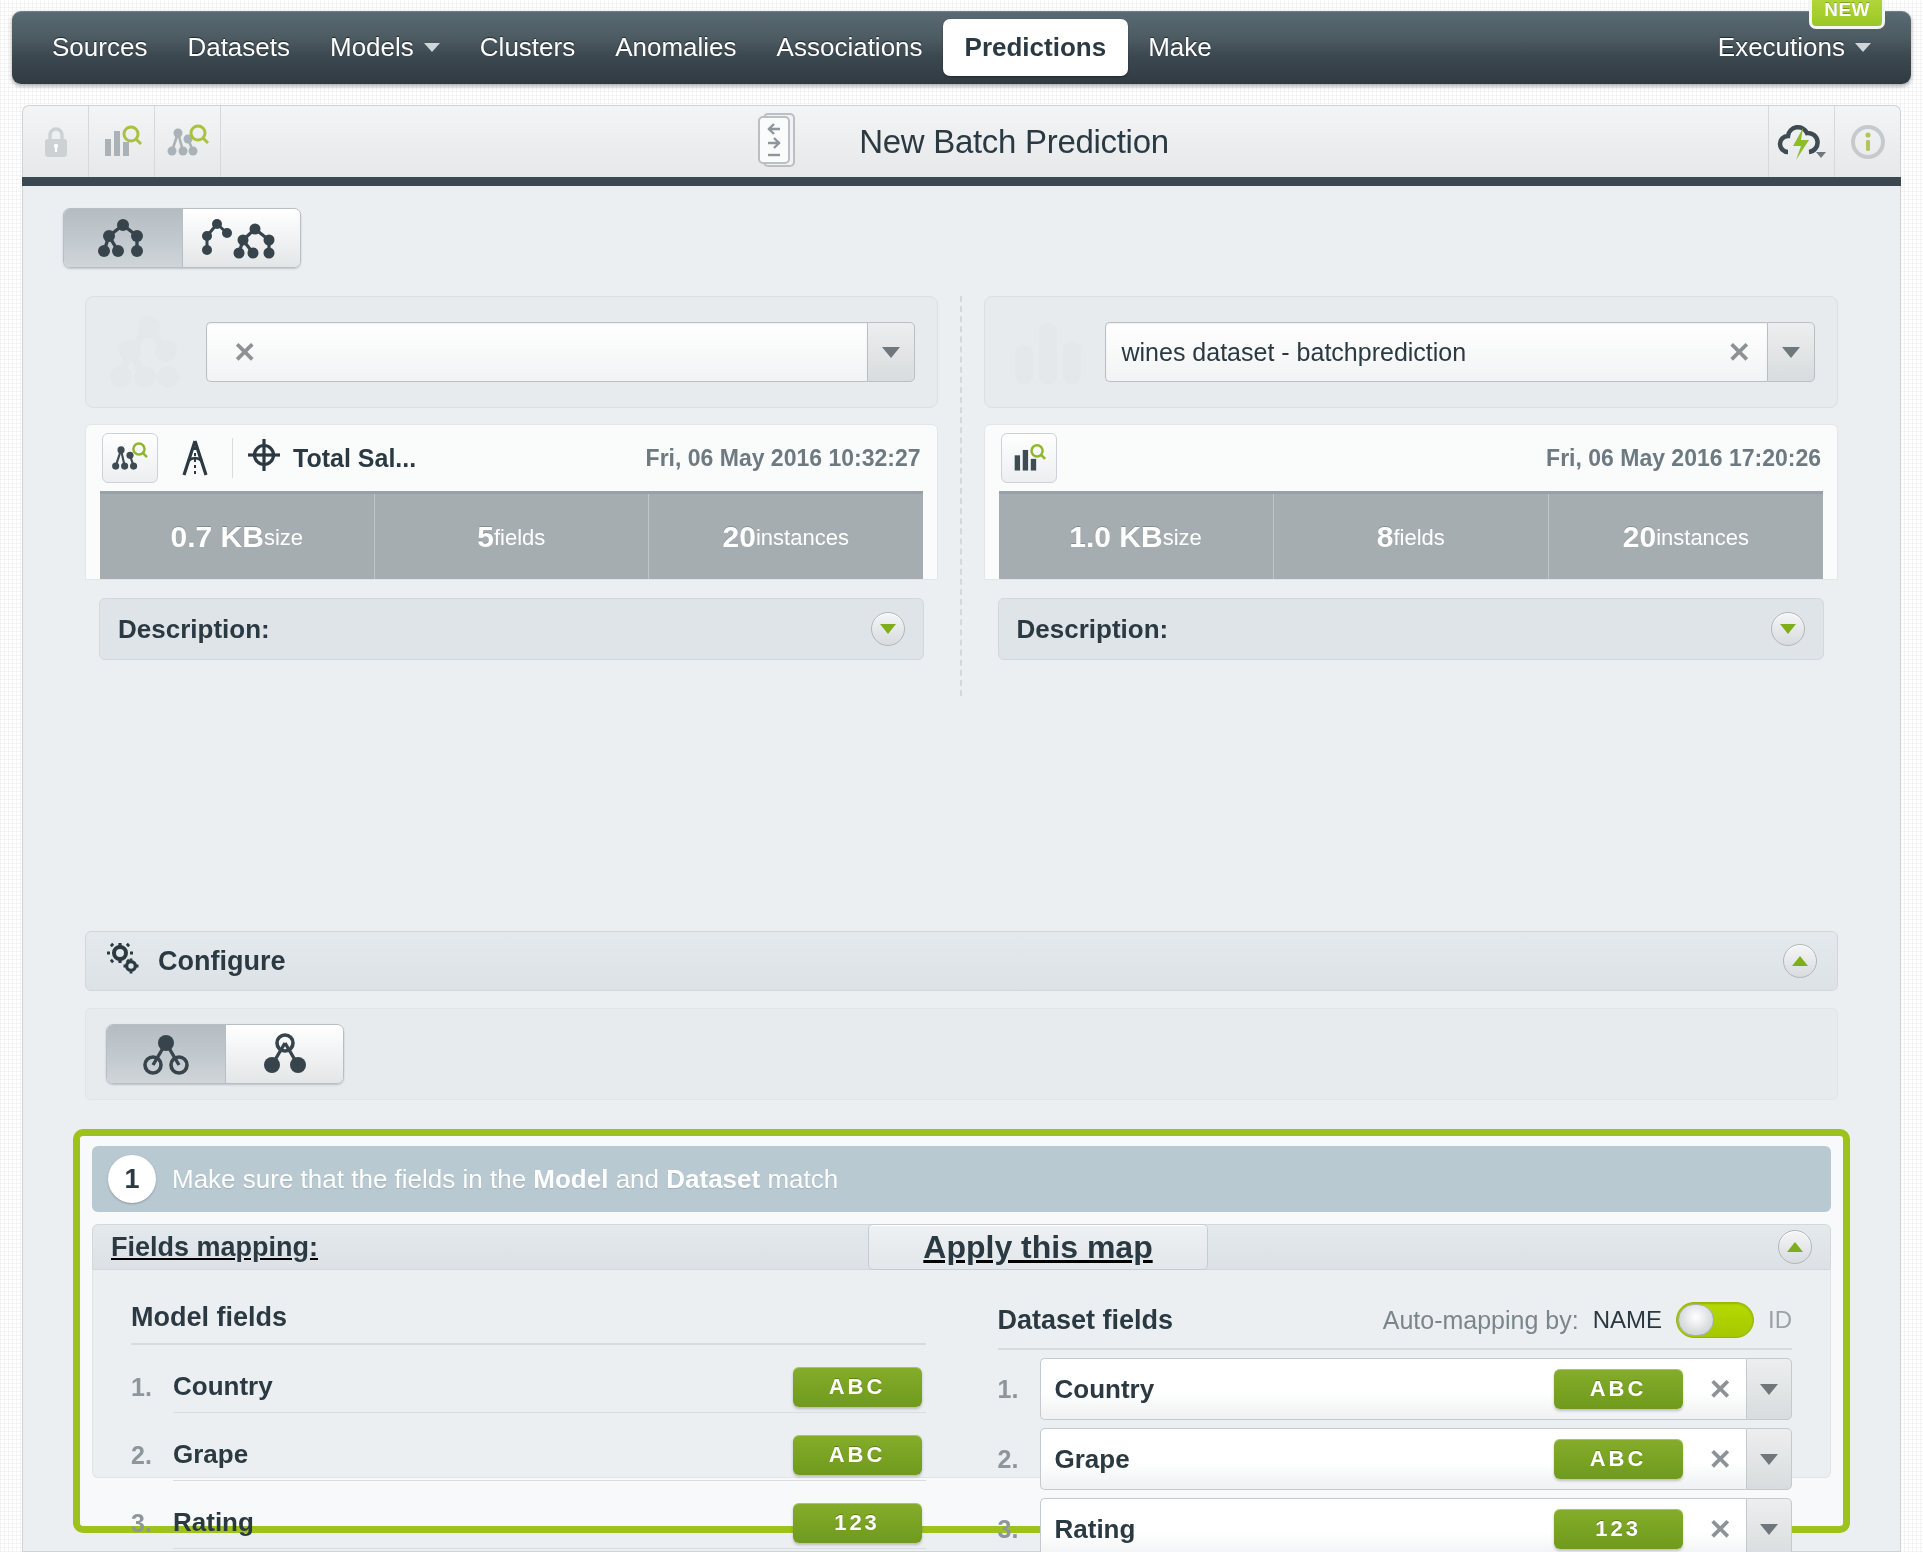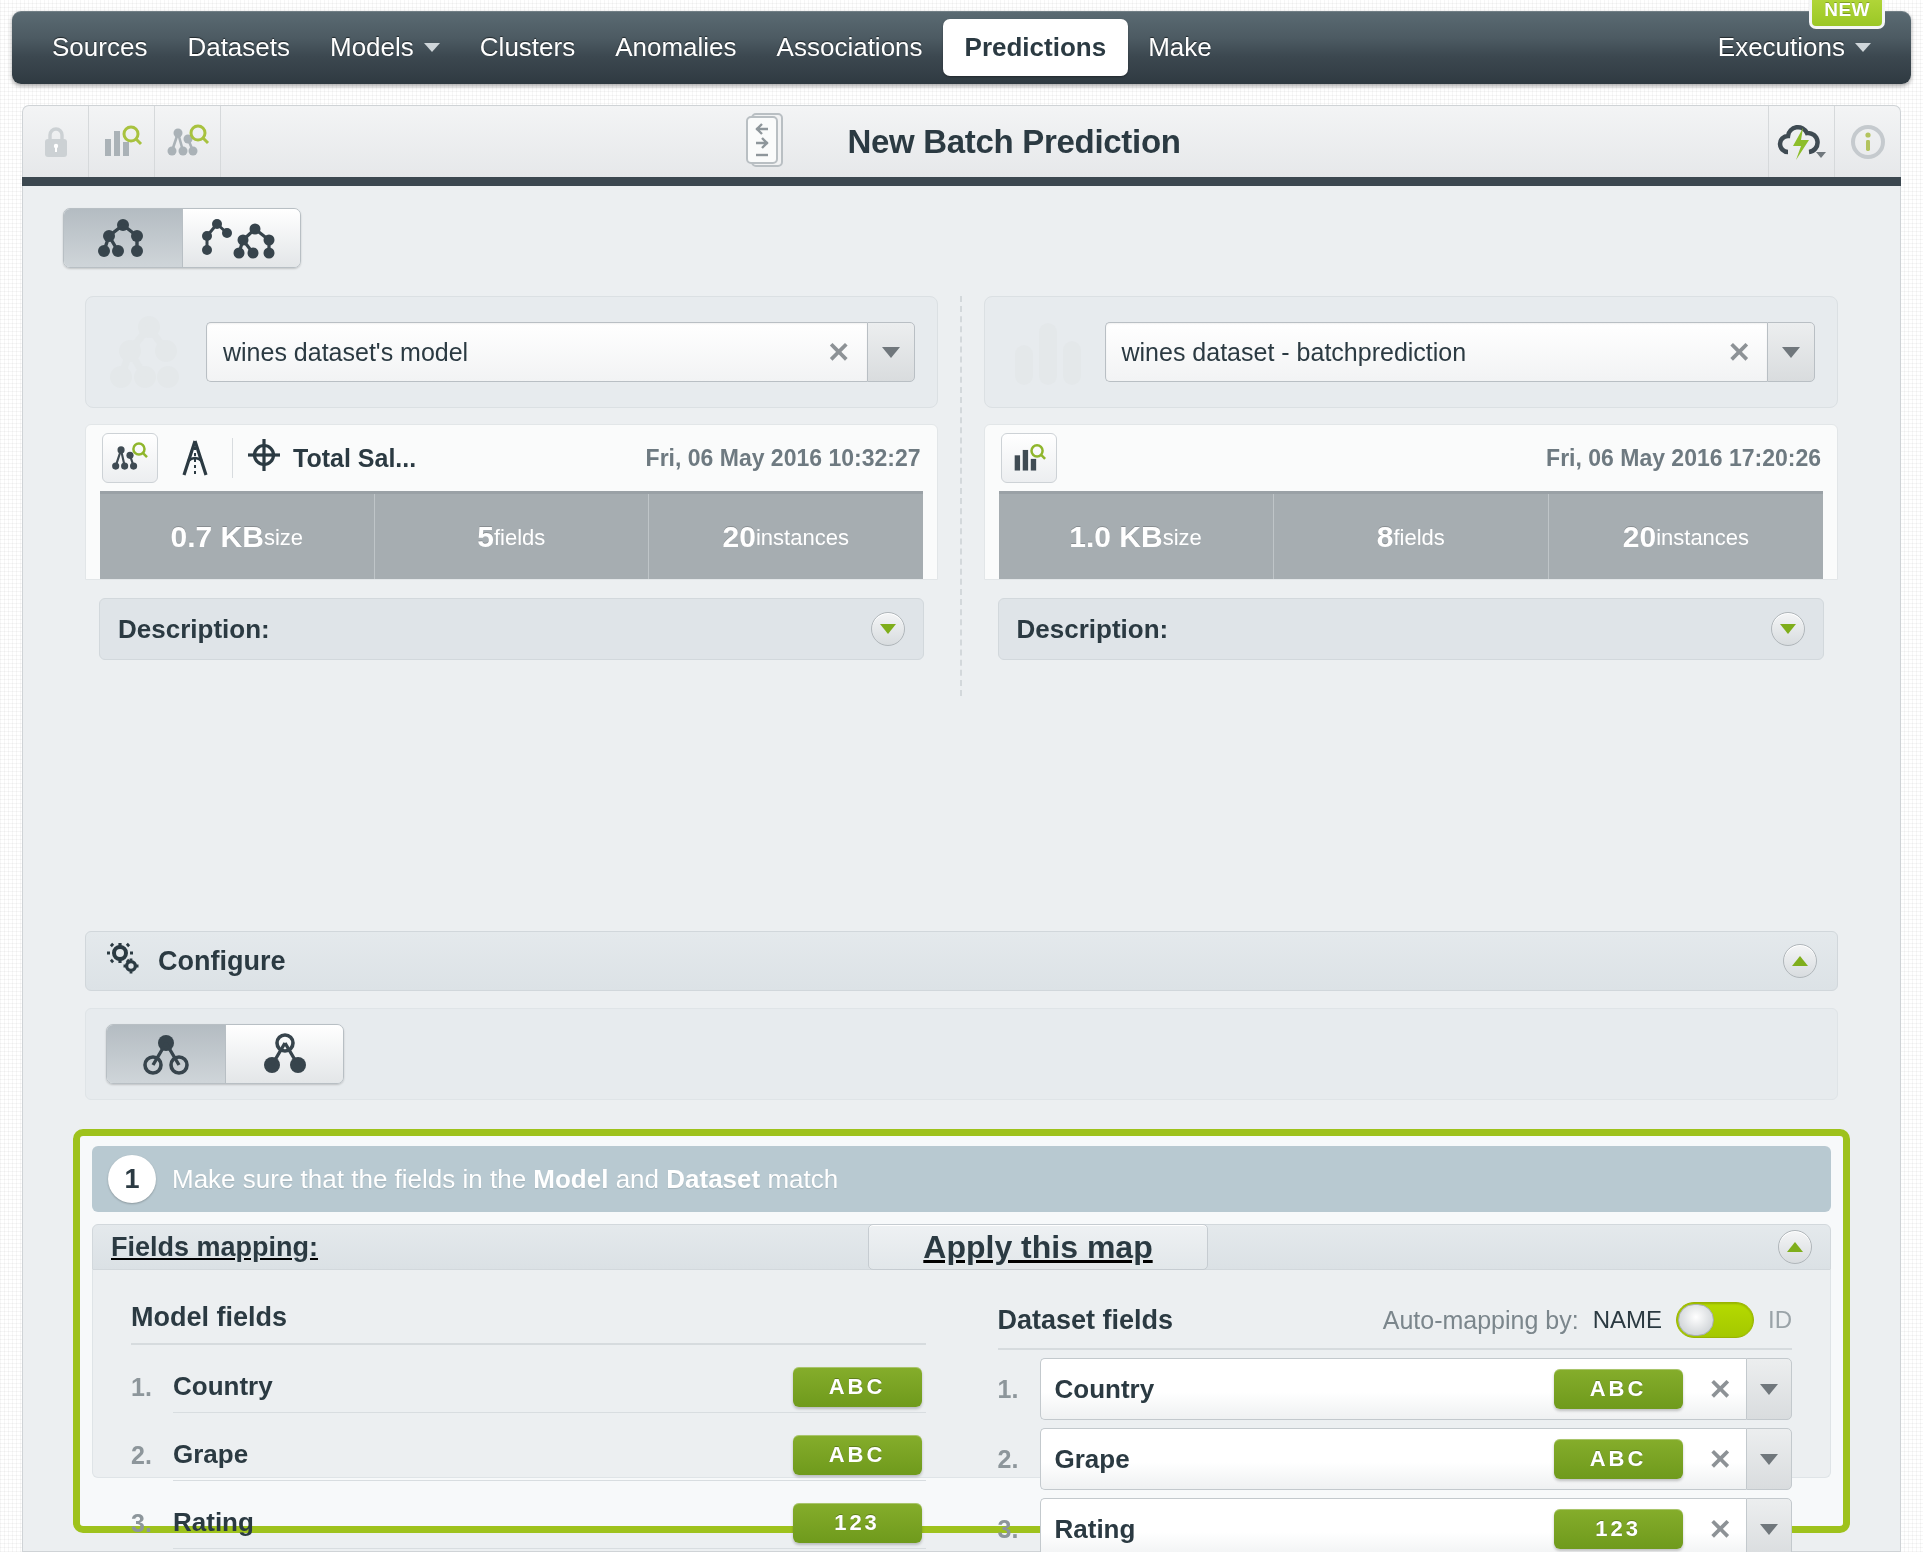--- a/index.html
+++ b/index.html
@@ -64,21 +64,21 @@
   .hb-ico{
     width:66px; height:100%; display:flex; align-items:center; justify-content:center;
     border-right:1px solid #d6d9db; cursor:pointer;
   }
   .hb-ico:first-child{ border-left:none; }
   .hb-title{
     position:absolute; left:0; right:0; text-align:center;
     display:flex; align-items:center; justify-content:center; gap:18px;
     pointer-events:none;
   }
-  .hb-title-text{ font-size:33px; font-weight:bold; color:#2b3a42; letter-spacing:-.3px;margin-left:41px; }
+  .hb-title-text{ font-size:33px; font-weight:normal; color:#2b3a42; letter-spacing:-.3px;margin-left:41px; }
   .hb-right{ margin-left:auto; display:flex; align-items:center; height:100%; }
   .hb-right .hb-ico{ border-right:none; border-left:1px solid #d6d9db; }
   .hbar-strip{
     position:absolute; left:22px; top:177px; right:22px; height:9px;
     background:#3c4850;
   }
 
   
   .content{
     position:absolute; left:22px; top:186px; right:22px; bottom:0;
@@ -419,21 +419,20 @@
                 <circle cx="22" cy="40" r="11" fill="#e4e8ea"></circle>
                 <circle cx="58" cy="40" r="11" fill="#e4e8ea"></circle>
                 <circle cx="13" cy="66" r="11" fill="#e4e8ea"></circle>
                 <circle cx="37" cy="66" r="11" fill="#e4e8ea"></circle>
                 <circle cx="60" cy="66" r="11" fill="#e4e8ea"></circle>
                 <path d="M41 16L22 40M41 16L58 40M22 40L13 66M22 40L37 66" stroke="#e4e8ea" stroke-width="7" fill="none"></path>
               </svg>
           </div>
           <div class="selectwrap">
             <div class="selectfield">
-              <span class="val">wines dataset's model</span>
               <span class="clear-x">✕</span>
             </div>
             <div class="selectarrow">
                 <span class="tri-d"></span>
               </div>
           </div>
         </div>
 
         <div class="metabar">
           <div class="metarow">

